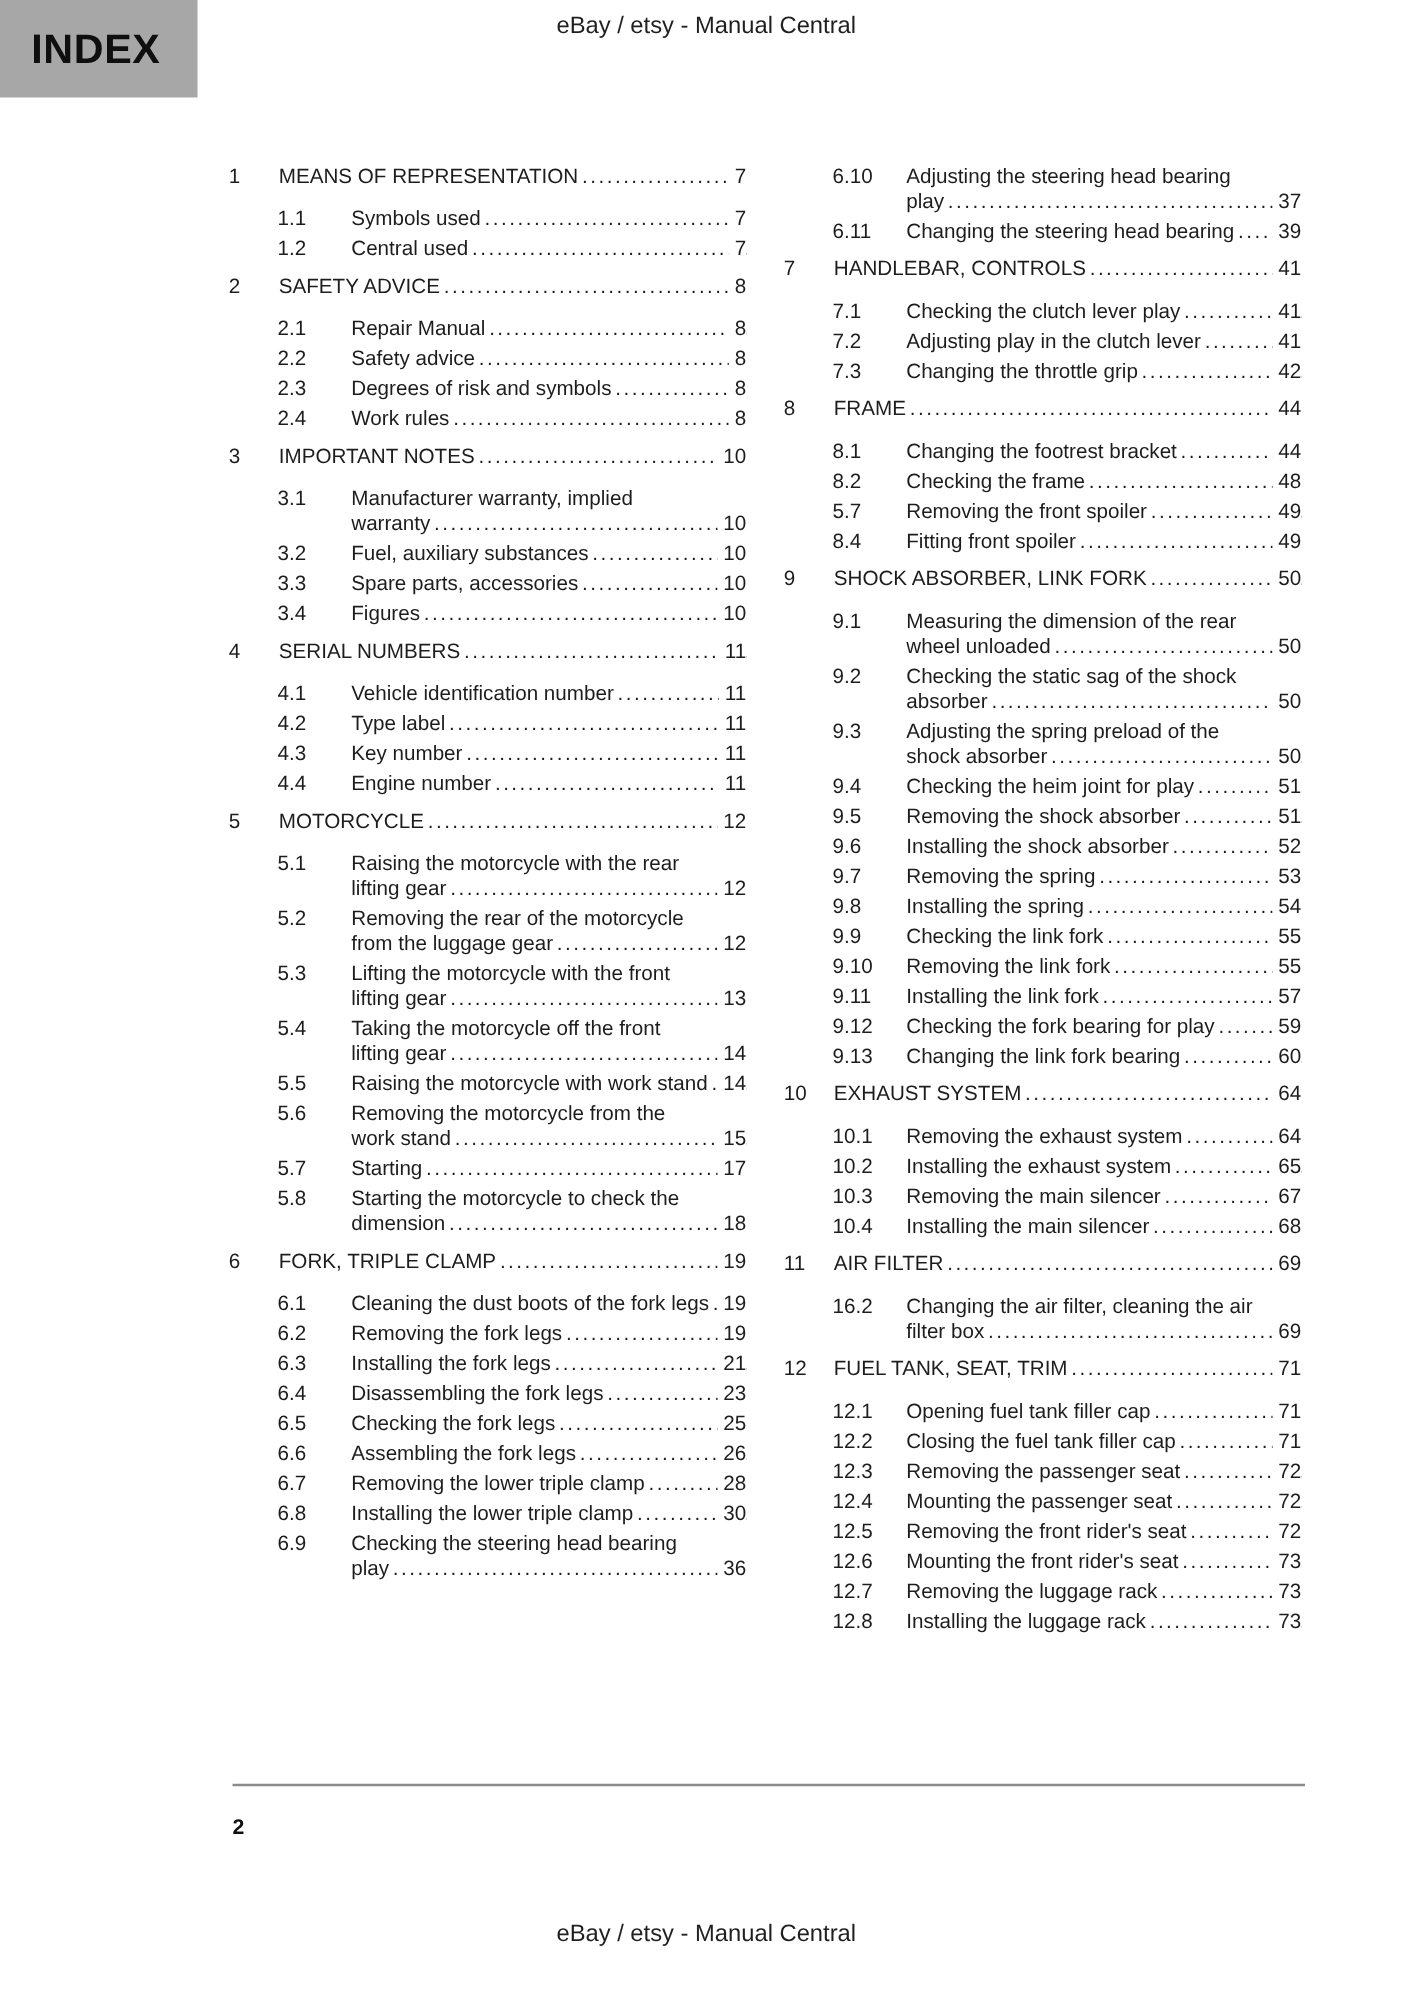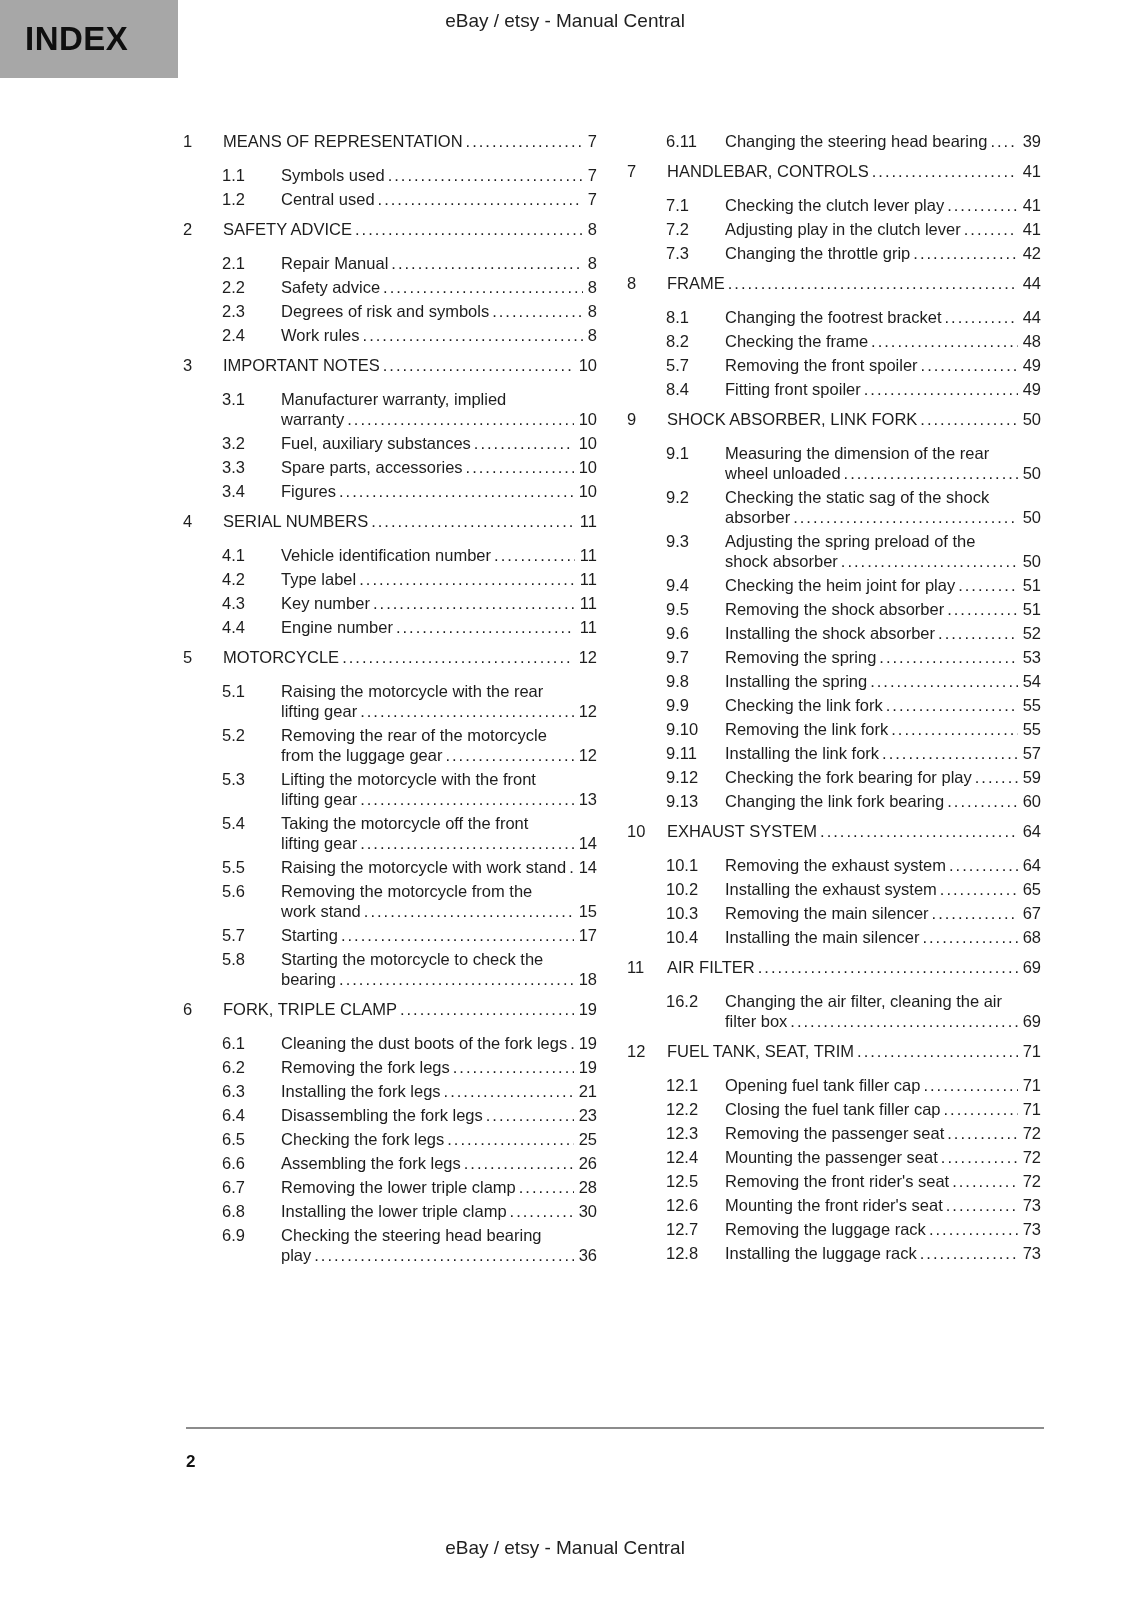--- a/index.html
+++ b/index.html
@@ -4,21 +4,21 @@
 <style>
   html,body { margin:0; padding:0; }
   body {
     width:1130px; height:1600px; background:#ffffff; position:relative;
     font-family:"Liberation Sans", sans-serif; color:#1d1d1d;
     overflow:hidden;
   }
 
   
   .index-box {
-    position:absolute; left:0; top:0; width:178px; height:78px;
+    position:absolute; left:0; top:0; width:158px; height:78px;
     background:#a7a7a7; display:flex; align-items:center;
   }
   .index-box .index-label {
     font-size:33px; font-weight:bold; color:#0f0f0f;
     padding-left:25px; letter-spacing:0.5px;
   }
 
   
   .header-title {
     position:absolute; top:10px; left:0; width:100%;
@@ -181,21 +181,21 @@
         <div class="entry sub">
           <span class="num">5.6</span>
           <span class="body"><span class="t">Removing the motorcycle from the work stand</span><span class="dots"></span><span class="pg">15</span></span>
         </div>
         <div class="entry sub">
           <span class="num">5.7</span>
           <span class="body"><span class="t">Starting</span><span class="dots"></span><span class="pg">17</span></span>
         </div>
         <div class="entry sub">
           <span class="num">5.8</span>
-          <span class="body"><span class="t">Starting the motorcycle to check the bearing</span><span class="dots"></span><span class="pg">18</span></span>
+          <span class="body"><span class="t">Starting the motorcycle to check the dimension</span><span class="dots"></span><span class="pg">18</span></span>
         </div>
         <div class="entry chapter">
           <span class="num">6</span>
           <span class="body"><span class="t">FORK, TRIPLE CLAMP</span><span class="dots"></span><span class="pg">19</span></span>
         </div>
         <div class="entry sub">
           <span class="num">6.1</span>
           <span class="body"><span class="t">Cleaning the dust boots of the fork legs</span><span class="dots"></span><span class="pg">19</span></span>
         </div>
         <div class="entry sub">
@@ -225,20 +225,24 @@
         <div class="entry sub">
           <span class="num">6.8</span>
           <span class="body"><span class="t">Installing the lower triple clamp</span><span class="dots"></span><span class="pg">30</span></span>
         </div>
         <div class="entry sub">
           <span class="num">6.9</span>
           <span class="body"><span class="t">Checking the steering head bearing play</span><span class="dots"></span><span class="pg">36</span></span>
         </div>
       </div>
     <div class="toc-col" id="toc-col-1">
+        <div class="entry sub">
+          <span class="num">6.10</span>
+          <span class="body"><span class="t">Adjusting the steering head bearing play</span><span class="dots"></span><span class="pg">37</span></span>
+        </div>
         <div class="entry sub">
           <span class="num">6.11</span>
           <span class="body"><span class="t">Changing the steering head bearing</span><span class="dots"></span><span class="pg">39</span></span>
         </div>
         <div class="entry chapter">
           <span class="num">7</span>
           <span class="body"><span class="t">HANDLEBAR, CONTROLS</span><span class="dots"></span><span class="pg">41</span></span>
         </div>
         <div class="entry sub">
           <span class="num">7.1</span>

